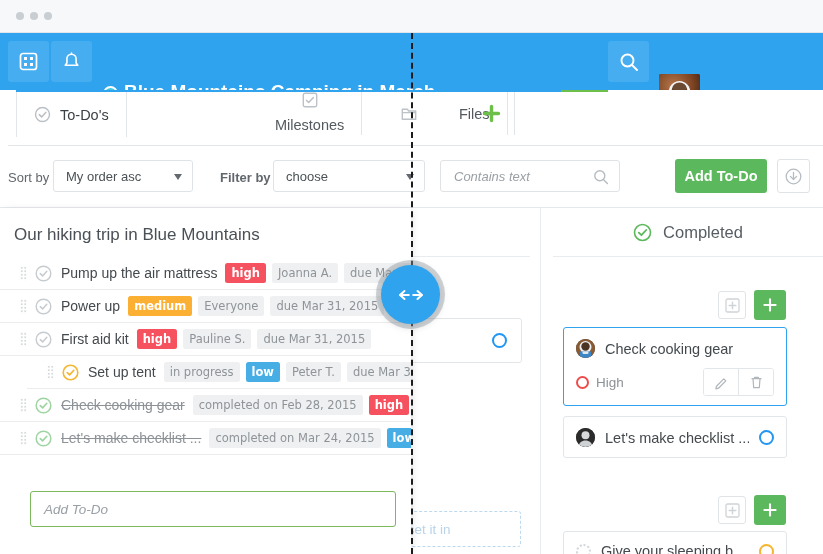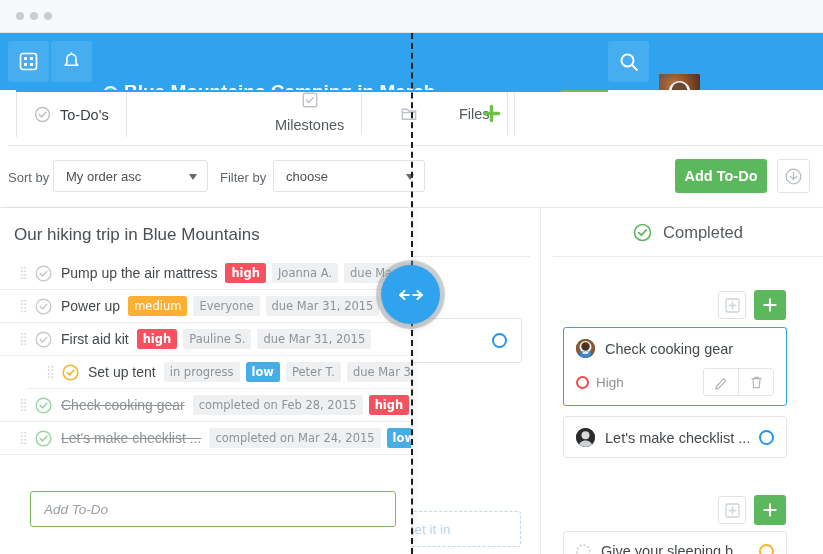--- a/index.html
+++ b/index.html
@@ -429,21 +429,21 @@
   .tag {
     font-size: 11.5px;
     color: #8e9398;
     background: #eff0f1;
     border-radius: 2.5px;
     padding: 3px 6px;
     white-space: nowrap;
     font-family: "DejaVu Sans", sans-serif;
   }
   .tag.high { background: #f5515f; color: #fff; font-weight: bold; }
-  .tag.medium { background: #fbb034; color: #fff; font-weight: normal; text-align: right; }
+  .tag.medium { background: #fbb034; color: #fff; font-weight: bold; text-align: right; }
   .tag.low { background: #46aee5; color: #fff; font-weight: bold; }
   .addinput {
     position: absolute;
     left: 30px; top: 491px;
     width: 366px; height: 36px;
     background: #ffffff;
     border: 1px solid #7cb85c;
     border-radius: 3px;
     box-sizing: border-box;
     display: flex;
@@ -581,31 +581,40 @@
     <div class="tab-add">
       <svg width="19" height="19" viewBox="0 0 19 19">
         <path d="M9.5 2.5v14M2.5 9.5h14" stroke="#6cc04a" stroke-width="3.4" stroke-linecap="round"></path>
       </svg>
     </div>
   </div>
 
   <div class="filterbar"></div>
 
   <div class="flabel" style="left:8px;">Sort by</div>
-  <div class="sel" style="left:53px; width:155px;">
+  <div class="sel" style="left:53px; width:140px;">
     <span>My order asc</span>
     <span class="caret"></span>
   </div>
 
-  <div class="flabel" style="left:220px;">Filter by</div>
+  <div class="flabel" style="left:220px;font-weight:bold;">Filter by</div>
   <div class="sel" style="left:273px; width:152px;">
     <span>choose</span>
     <span class="caret"></span>
   </div>
 
+  <div class="txtfield">
+    <span>Contains text</span>
+    <span class="sicon">
+      <svg width="16" height="16" viewBox="0 0 16 16">
+        <circle cx="6.8" cy="6.8" r="5" fill="none" stroke="#b6bcc1" stroke-width="1.4"></circle>
+        <path d="M10.4 10.4l4 4" stroke="#b6bcc1" stroke-width="1.4" stroke-linecap="round"></path>
+      </svg>
+    </span>
+  </div>
 
   <div class="addtodo-btn">Add To-Do</div>
   <div class="dl-btn">
     <svg width="19" height="19" viewBox="0 0 19 19">
       <circle cx="9.5" cy="9.5" r="7.3" fill="none" stroke="#b6bcc1" stroke-width="1.3"></circle>
       <path d="M9.5 5.4v7M6.4 9.4l3.1 3.1 3.1-3.1" fill="none" stroke="#b6bcc1" stroke-width="1.3" stroke-linecap="round" stroke-linejoin="round"></path>
     </svg>
   </div>
 
   <div class="board">

